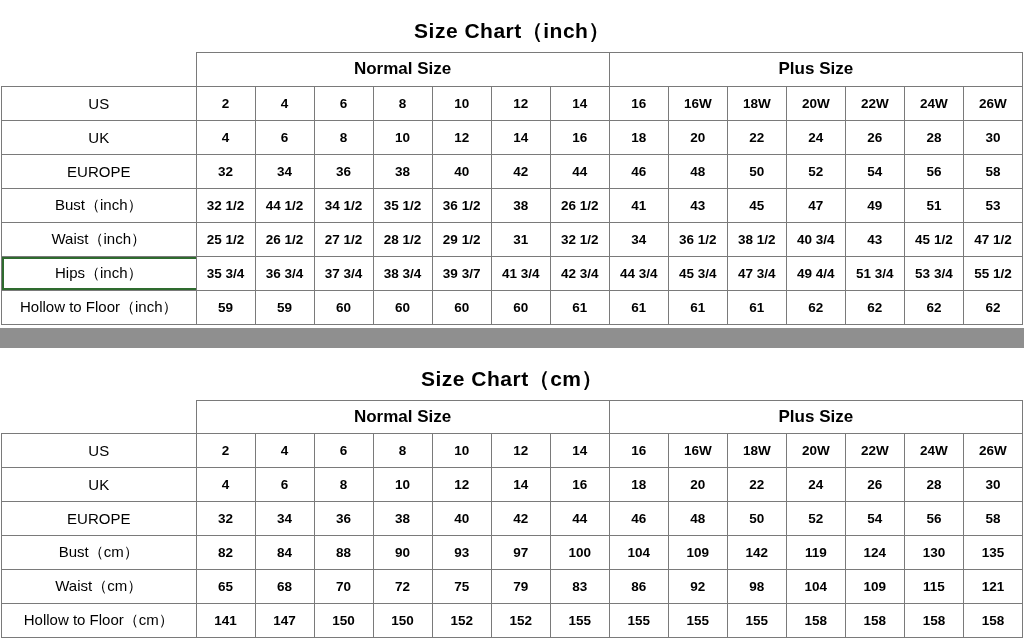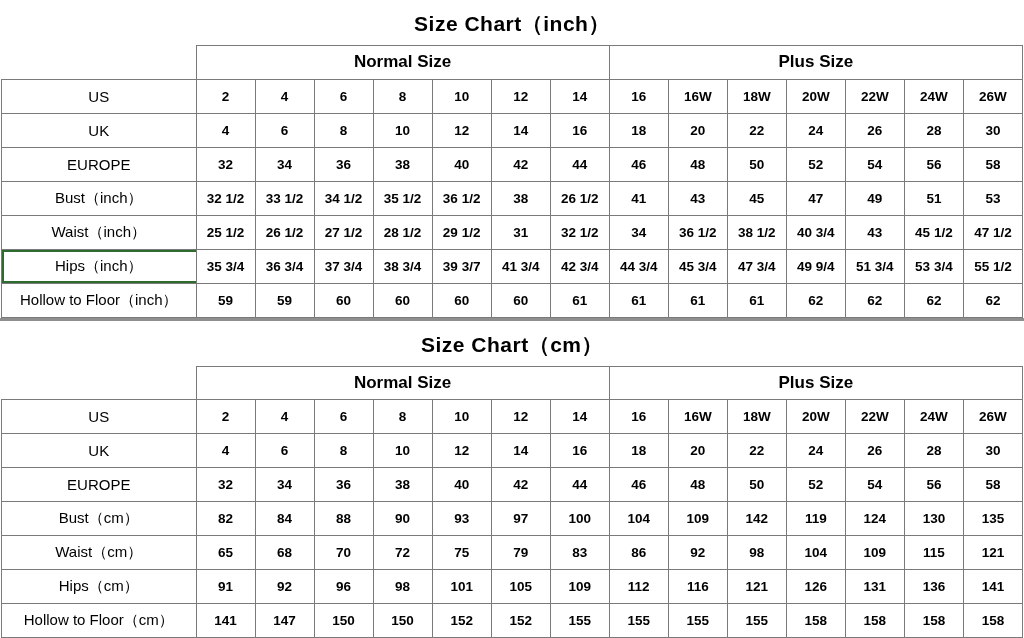--- a/index.html
+++ b/index.html
@@ -19,21 +19,21 @@
     height: 638px;
     position: relative;
     display: flex;
     flex-direction: column;
   }
   .chart-title {
     text-align: center;
     font-size: 21px;
     font-weight: bold;
     letter-spacing: 0.5px;
-    padding: 10px 0 7px 0;
+    padding: 17px 0 7px 0;
     background: #ffffff;
   }
   table.size-table {
     border-collapse: collapse;
     width: 1022px;
     margin: 0 1px;
     table-layout: fixed;
   }
   table.size-table td {
     border: 1px solid #7a7a7a;
@@ -142,21 +142,21 @@
             <td class="val val-p">48</td>
             <td class="val val-p">50</td>
             <td class="val val-p">52</td>
             <td class="val val-p">54</td>
             <td class="val val-p">56</td>
             <td class="val val-p">58</td>
           </tr>
           <tr>
             <td class="rowlabel">Bust（inch）</td>
             <td class="val val-n">32 1/2</td>
-            <td class="val val-n">33 1/2</td>
+            <td class="val val-n">44 1/2</td>
             <td class="val val-n">34 1/2</td>
             <td class="val val-n">35 1/2</td>
             <td class="val val-n">36 1/2</td>
             <td class="val val-n">38</td>
             <td class="val val-n">26 1/2</td>
             <td class="val val-p">41</td>
             <td class="val val-p">43</td>
             <td class="val val-p">45</td>
             <td class="val val-p">47</td>
             <td class="val val-p">49</td>
@@ -185,21 +185,21 @@
             <td class="val val-n">35 3/4</td>
             <td class="val val-n">36 3/4</td>
             <td class="val val-n">37 3/4</td>
             <td class="val val-n">38 3/4</td>
             <td class="val val-n">39 3/7</td>
             <td class="val val-n">41 3/4</td>
             <td class="val val-n">42 3/4</td>
             <td class="val val-p">44 3/4</td>
             <td class="val val-p">45 3/4</td>
             <td class="val val-p">47 3/4</td>
-            <td class="val val-p">49 9/4</td>
+            <td class="val val-p">49 4/4</td>
             <td class="val val-p">51 3/4</td>
             <td class="val val-p">53 3/4</td>
             <td class="val val-p">55 1/2</td>
           </tr>
           <tr>
             <td class="rowlabel">Hollow to Floor（inch）</td>
             <td class="val val-n">59</td>
             <td class="val val-n">59</td>
             <td class="val val-n">60</td>
             <td class="val val-n">60</td>
@@ -309,37 +309,20 @@
             <td class="val val-n">83</td>
             <td class="val val-p">86</td>
             <td class="val val-p">92</td>
             <td class="val val-p">98</td>
             <td class="val val-p">104</td>
             <td class="val val-p">109</td>
             <td class="val val-p">115</td>
             <td class="val val-p">121</td>
           </tr>
           <tr>
-            <td class="rowlabel">Hips（cm）</td>
-            <td class="val val-n">91</td>
-            <td class="val val-n">92</td>
-            <td class="val val-n">96</td>
-            <td class="val val-n">98</td>
-            <td class="val val-n">101</td>
-            <td class="val val-n">105</td>
-            <td class="val val-n">109</td>
-            <td class="val val-p">112</td>
-            <td class="val val-p">116</td>
-            <td class="val val-p">121</td>
-            <td class="val val-p">126</td>
-            <td class="val val-p">131</td>
-            <td class="val val-p">136</td>
-            <td class="val val-p">141</td>
-          </tr>
-          <tr>
             <td class="rowlabel">Hollow to Floor（cm）</td>
             <td class="val val-n">141</td>
             <td class="val val-n">147</td>
             <td class="val val-n">150</td>
             <td class="val val-n">150</td>
             <td class="val val-n">152</td>
             <td class="val val-n">152</td>
             <td class="val val-n">155</td>
             <td class="val val-p">155</td>
             <td class="val val-p">155</td>

